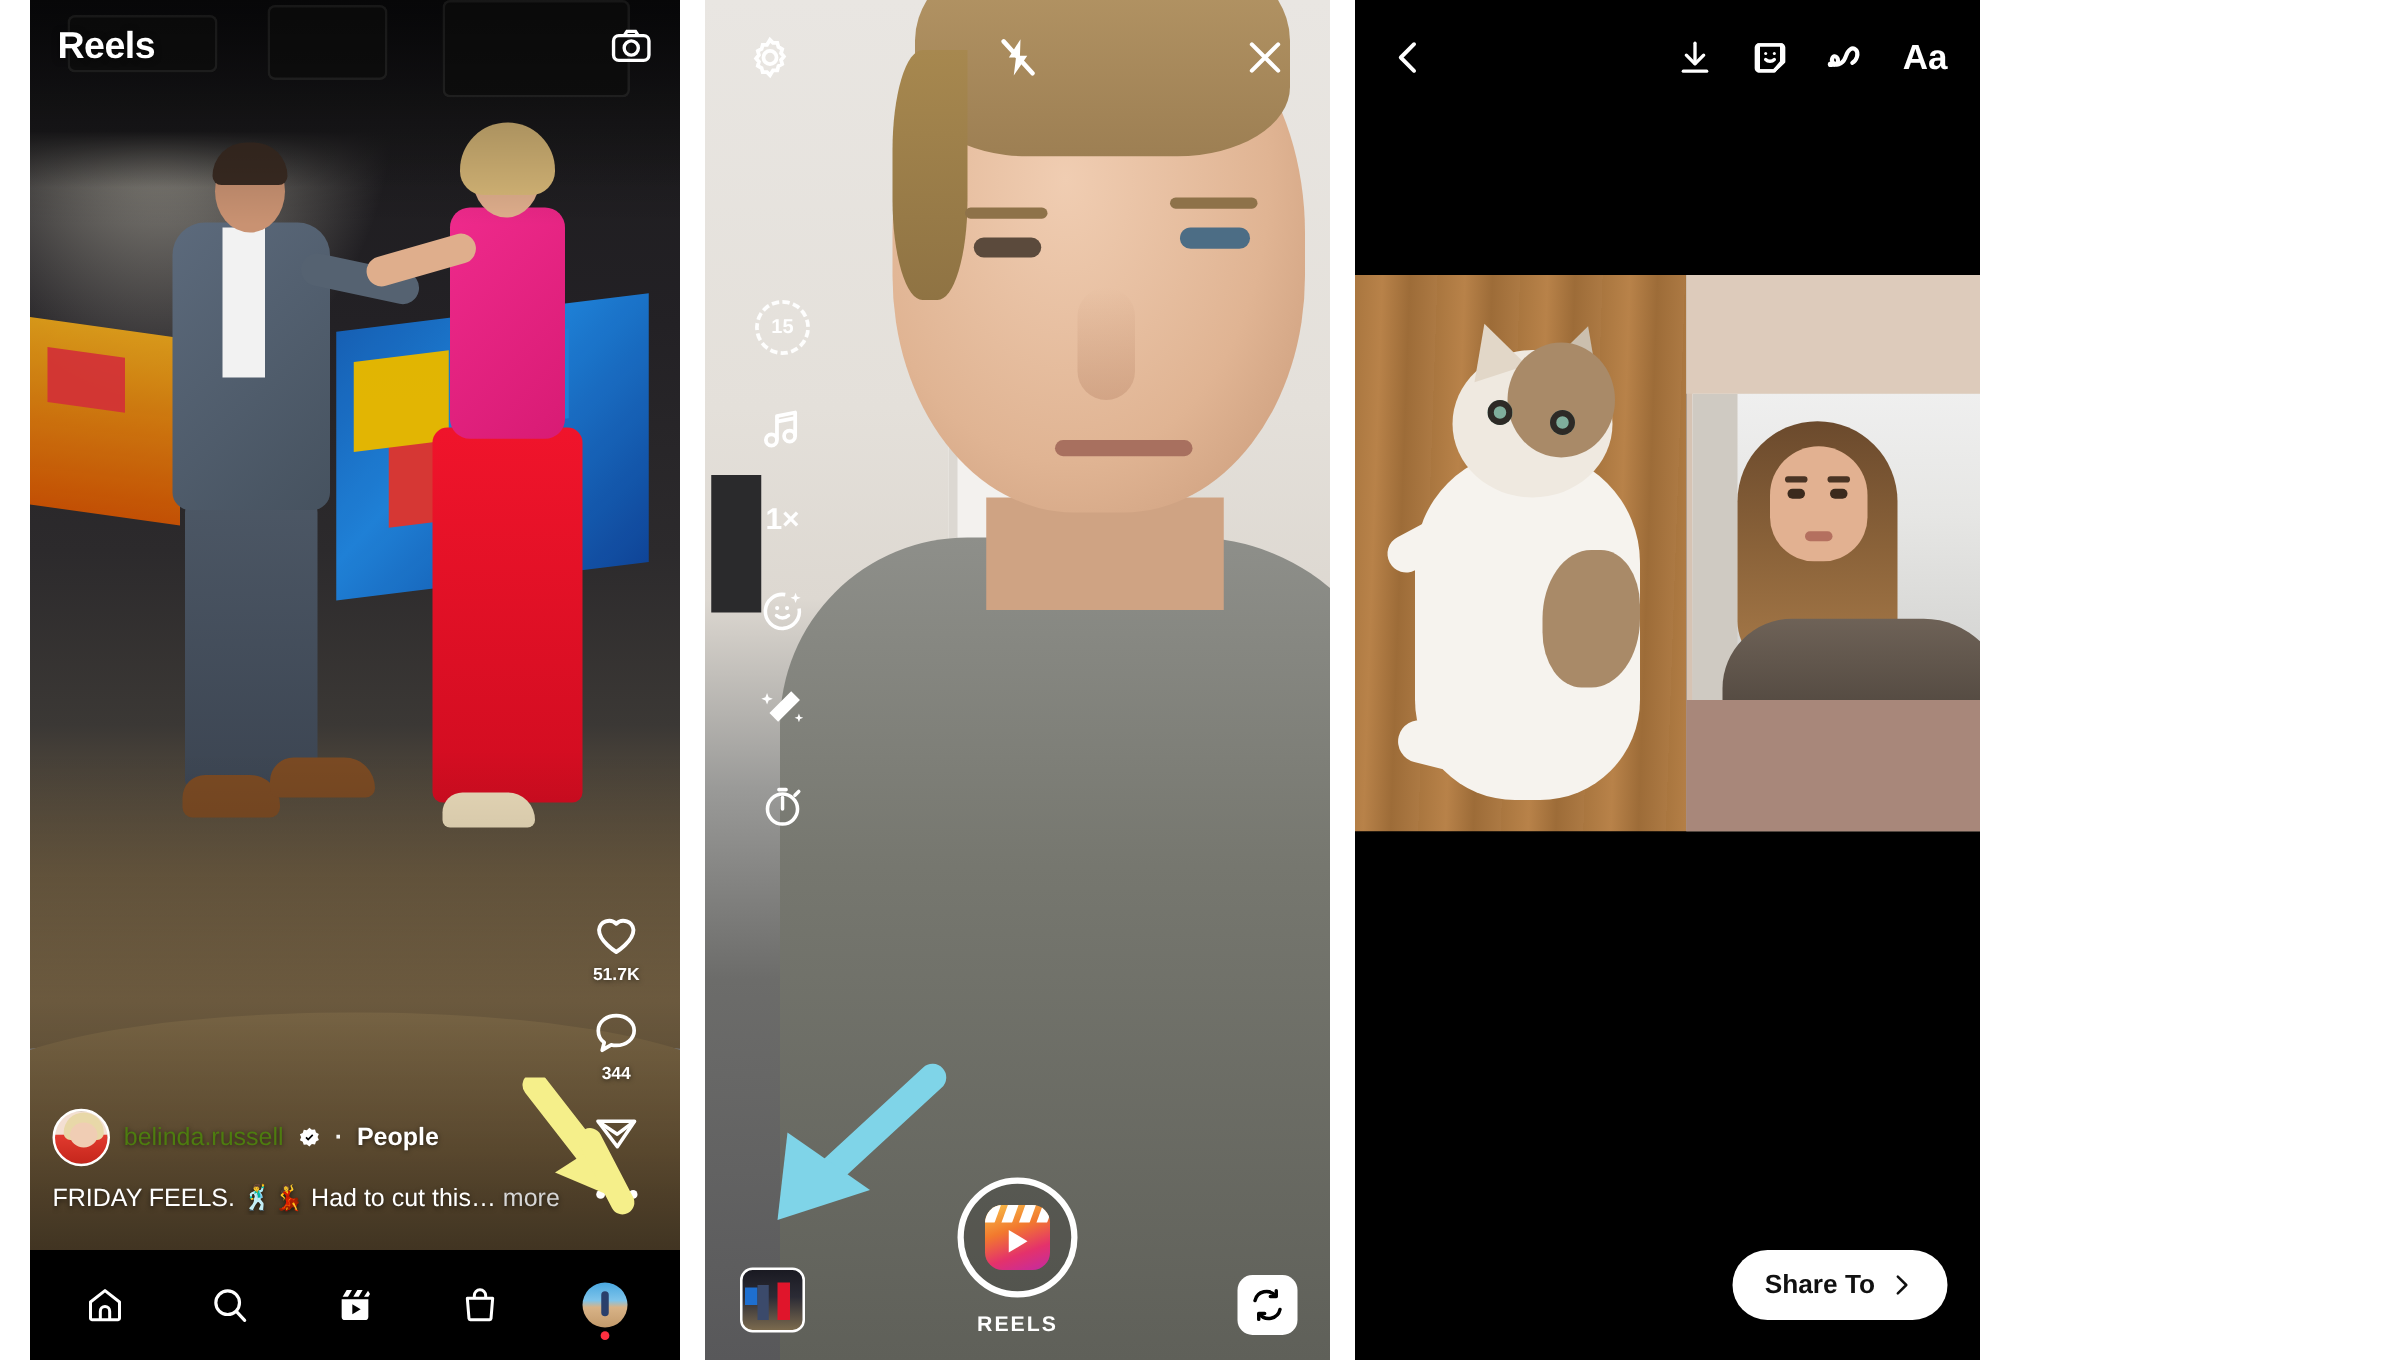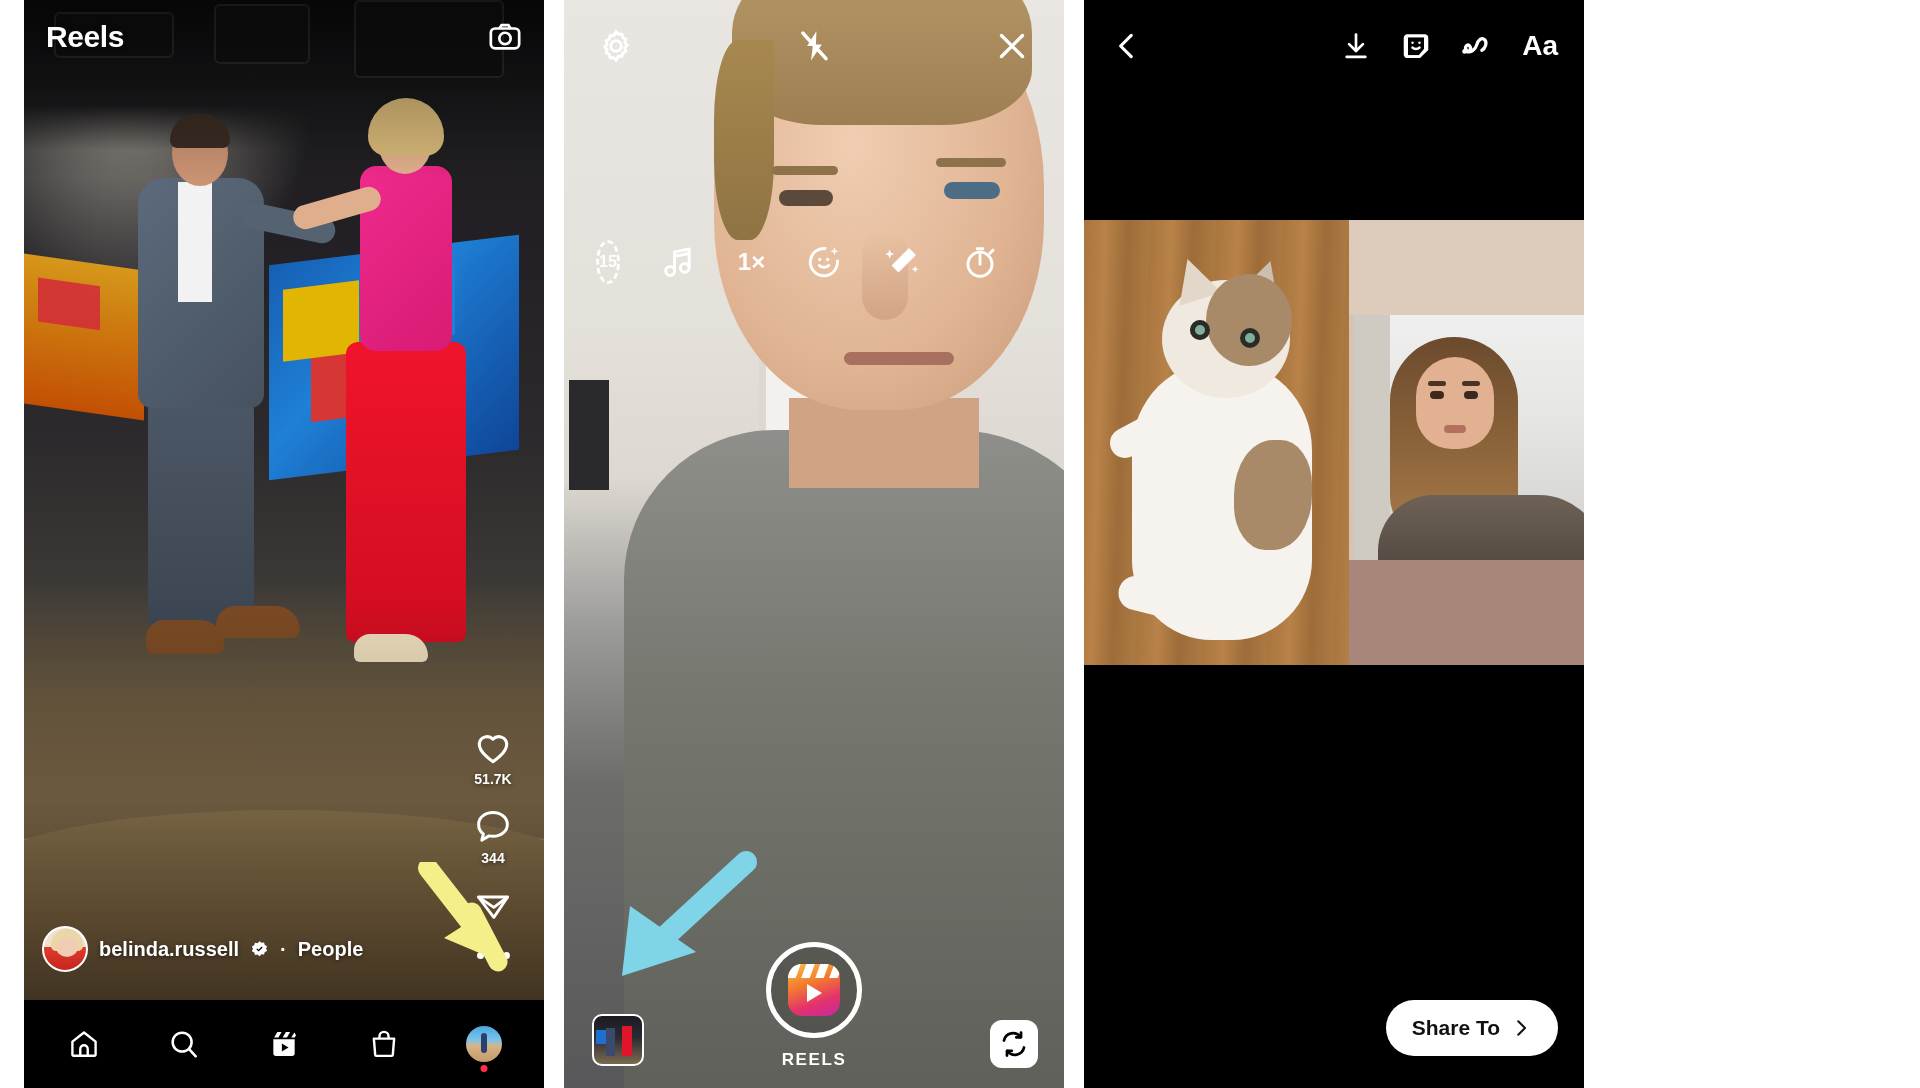--- a/index.html
+++ b/index.html
@@ -85,21 +85,21 @@
   .rail-count { color:#fff; font-size:14px; font-weight:bold; text-shadow:0 1px 4px rgba(0,0,0,.6); }
   .dots3 { display:flex; gap:6px; align-items:center; height:26px; }
   .dots3 i { width:7px; height:7px; border-radius:50%; background:#fff; display:block; }
 
   .feed-meta { position:absolute; left:0; right:0; bottom:88px; padding:0 18px 14px 18px; }
   .user-row { display:flex; align-items:center; gap:11px; margin-bottom:14px; }
   .avatar { width:46px; height:46px; border-radius:50%; border:2px solid #fff; overflow:hidden; position:relative;
             background:linear-gradient(180deg,#f3dfd2 0%, #f3dfd2 44%, #e23a2e 45%, #c4261c 100%); }
   .avatar .a-hair{ position:absolute; left:7px; top:1px; width:32px; height:22px; border-radius:18px 18px 6px 6px; background:#e8d8a8; }
   .avatar .a-face{ position:absolute; left:12px; top:9px; width:22px; height:20px; border-radius:50%; background:#f0cdb4; }
-  .uname { color:#ffffff; font-size:20px; font-weight:bold; text-shadow:0 1px 4px rgba(0,0,0,.6); }
+  .uname { color:#4d7c0f; font-size:20px; font-weight:normal; text-shadow:0 1px 4px rgba(0,0,0,.6); }
   .verified { width:19px; height:19px; flex:0 0 19px; }
   .mid-dot { color:#fff; font-size:20px; font-weight:bold; opacity:.95; }
   .follow { color:#fff; font-size:20px; font-weight:bold; text-shadow:0 1px 4px rgba(0,0,0,.6); }
   .caption { color:#fff; font-size:20px; line-height:1.25; white-space:nowrap; overflow:hidden; text-shadow:0 1px 4px rgba(0,0,0,.6); margin-bottom:14px; }
   .caption .more { color:#d6d6d6; }
   .audio-row { display:flex; align-items:center; gap:9px; color:#fff; font-size:19px; text-shadow:0 1px 4px rgba(0,0,0,.6); }
   .eq { display:flex; align-items:flex-end; gap:3px; height:16px; }
   .eq i { width:4px; background:#fff; display:block; }
   .eq i:nth-child(1){height:10px} .eq i:nth-child(2){height:16px} .eq i:nth-child(3){height:12px}
   .audio-scroll { max-width:215px; overflow:hidden; white-space:nowrap; -webkit-mask-image:linear-gradient(90deg,transparent 0,#000 12px,#000 86%,transparent 100%);
@@ -133,21 +133,21 @@
   .cam-brow1{ position:absolute; left:208px; top:166px; width:66px; height:9px; border-radius:6px; background:#8e7249; }
   .cam-brow2{ position:absolute; left:372px; top:158px; width:70px; height:9px; border-radius:6px; background:#8e7249; }
   .cam-nose { position:absolute; left:298px; top:230px; width:46px; height:90px; border-radius:24px;
               background:linear-gradient(180deg,rgba(200,150,120,0),rgba(190,140,110,.45)); }
   .cam-mouth{ position:absolute; left:280px; top:352px; width:110px; height:13px; border-radius:8px; background:#a8705f; }
   .cam-body { position:absolute; left:60px; top:430px; right:-60px; bottom:0;
               background:linear-gradient(180deg,#8e8f8a,#76776f 40%,#5f6059 100%); border-radius:150px 170px 0 0; }
   .cam-neck { position:absolute; left:225px; top:398px; width:190px; height:90px; background:#cfa383; }
 
   .cam-top { position:absolute; left:0; top:0; right:0; height:92px; display:flex; align-items:center; justify-content:space-between; padding:0 34px; }
-  .cam-left-rail { position:absolute; left:32px; top:240px; width:60px; display:flex; align-items:center; gap:40px; }
+  .cam-left-rail { position:absolute; left:32px; top:240px; width:60px; display:flex; flex-direction:column; align-items:center; gap:40px; }
   .dur-badge { width:44px; height:44px; border-radius:50%; border:3px dashed rgba(255,255,255,.95);
                display:flex; align-items:center; justify-content:center; color:#fff; font-size:16px; font-weight:bold; }
   .speed-txt { color:#fff; font-size:24px; font-weight:bold; }
 
   .cam-bottom { position:absolute; left:0; right:0; bottom:0; height:200px; }
   .gallery-thumb { position:absolute; left:28px; bottom:22px; width:52px; height:52px; border-radius:10px;
                    border:2.5px solid #fff; overflow:hidden;
                    background:linear-gradient(180deg,#1a1a22 0%,#2b2b35 45%,#7b6a4e 100%); }
   .gallery-thumb .gm { position:absolute; left:12px; top:12px; width:9px; height:28px; background:#3b4a6b; }
   .gallery-thumb .gw { position:absolute; left:28px; top:10px; width:10px; height:30px; background:#e0152b; }
@@ -311,20 +311,23 @@
           </div>
         <div class="uname">belinda.russell</div>
         <svg class="verified" viewBox="0 0 24 24">
           <path fill="#fff" d="M12 1.5l2.5 2.1 3.2-.4 1 3.1 2.9 1.5-1.3 3 1.3 3-2.9 1.5-1 3.1-3.2-.4L12 20.5 9.5 18.4l-3.2.4-1-3.1L2.4 14.2l1.3-3-1.3-3 2.9-1.5 1-3.1 3.2.4z"></path>
           <path fill="#000" d="M10.8 14.6L8 11.8l1.2-1.2 1.6 1.6 4-4L16 9.4z"></path>
         </svg>
         <div class="mid-dot">·</div>
         <div class="follow">People</div>
       </div>
 
+      <div class="caption">
+        <span>FRIDAY FEELS. 🕺💃 Had to cut this… </span><span class="more">more</span>
+      </div>
 
     </div>
 
     <div class="tabbar">
       <div class="tab">
         <svg class="ic" width="32" height="32" viewBox="0 0 24 24" fill="none" stroke="#fff" stroke-width="1.8" stroke-linejoin="round">
           <path d="M3.3 10.2L12 3.4l8.7 6.8V20a.8.8 0 0 1-.8.8H4.1a.8.8 0 0 1-.8-.8z"></path>
           <path d="M9.2 20.8v-5.1a2.8 2.8 0 0 1 5.6 0v5.1"></path>
         </svg>
       </div>

